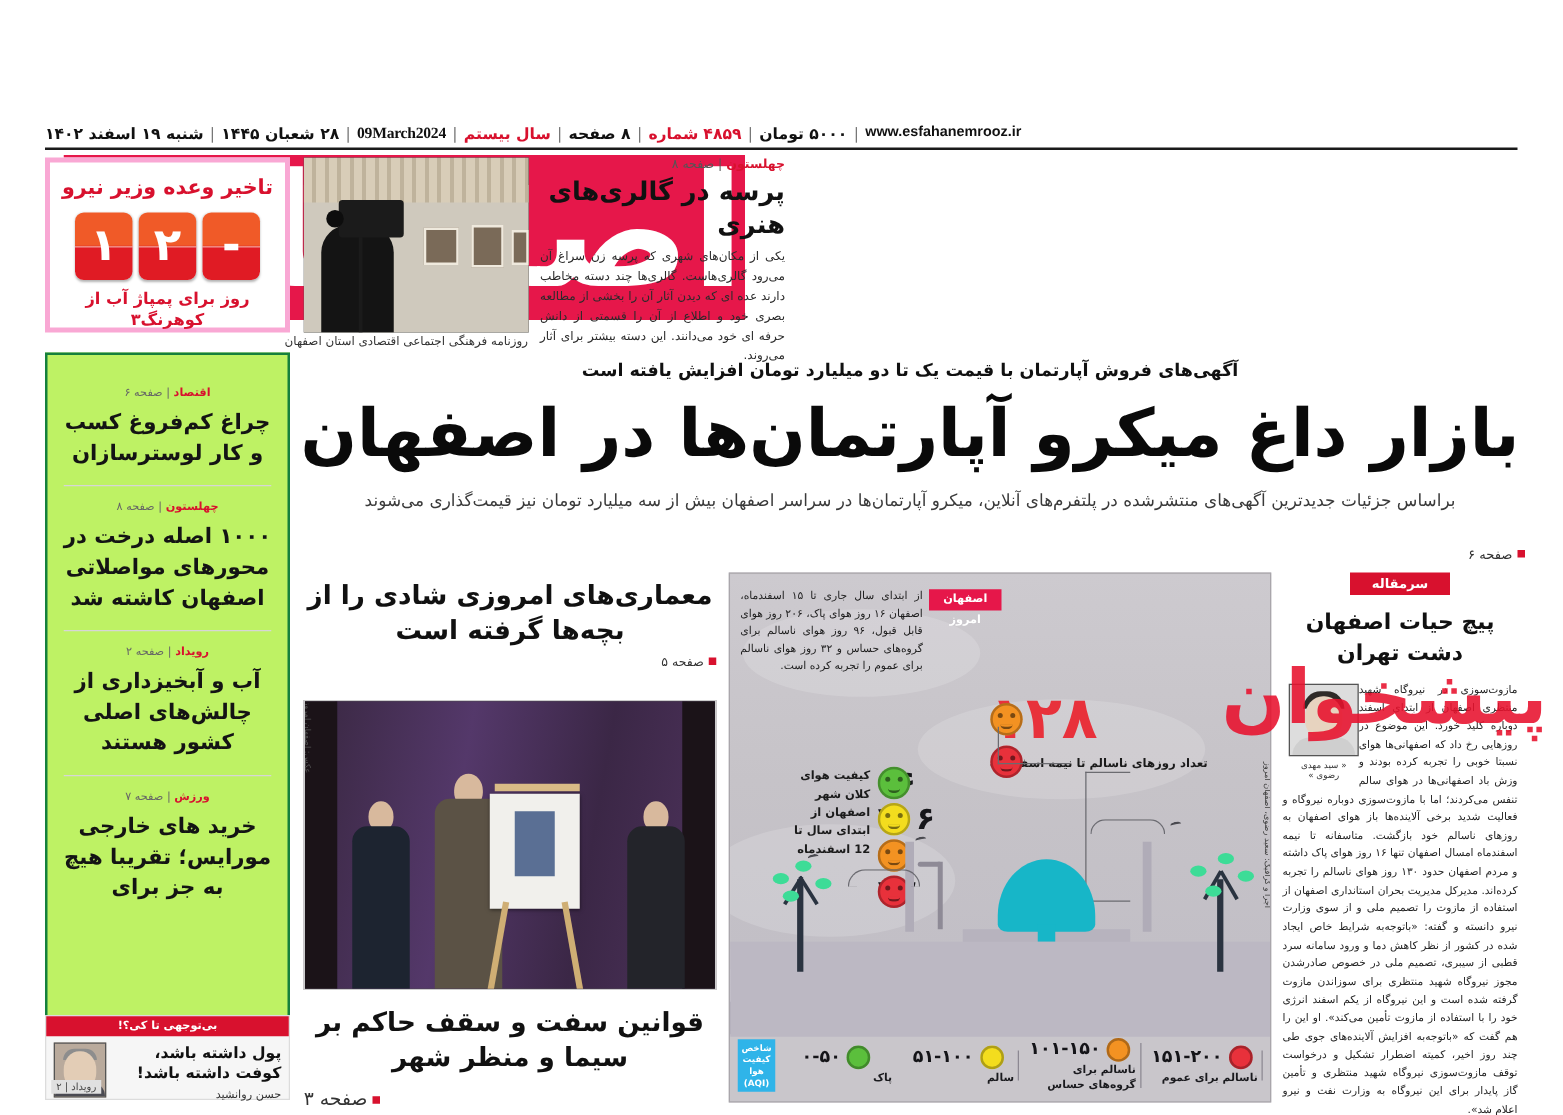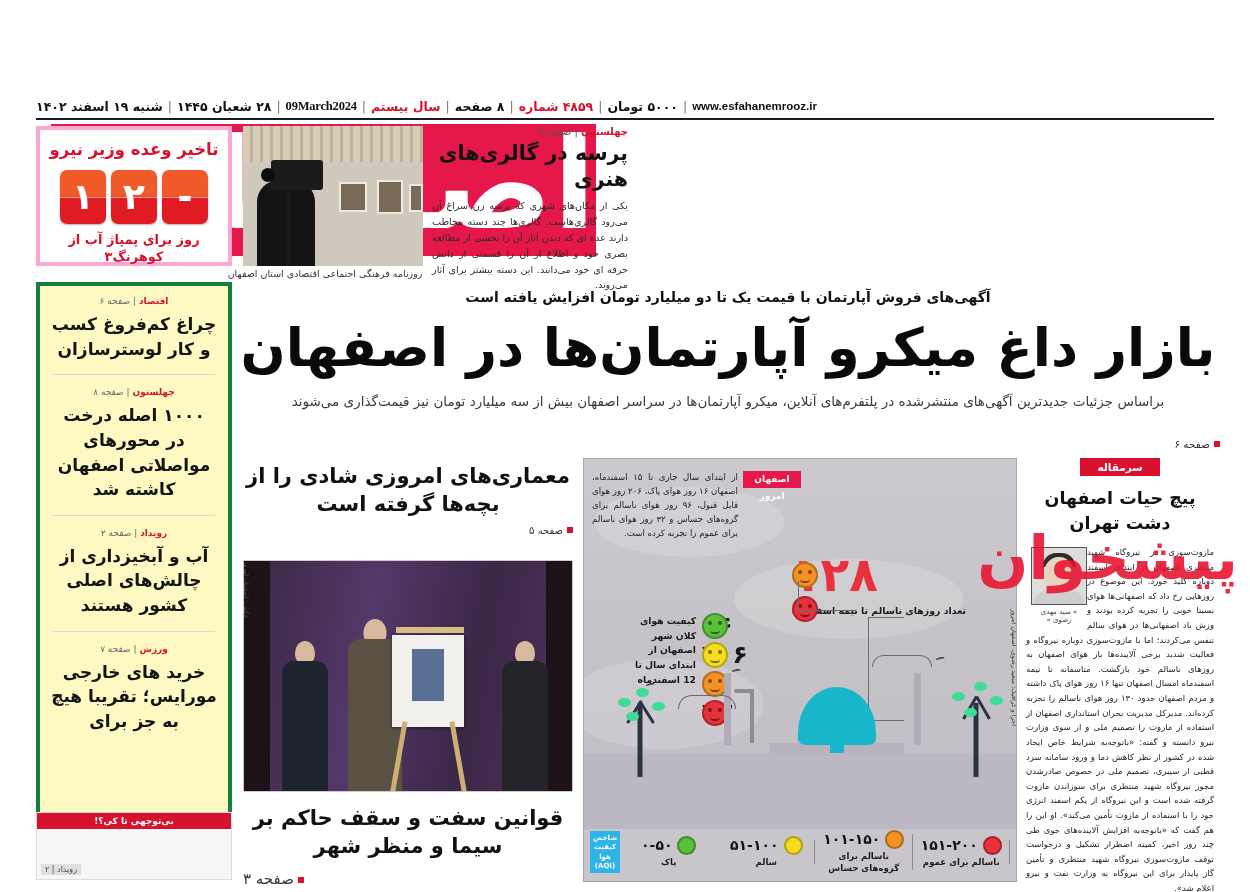--- a/index.html
+++ b/index.html
@@ -98,21 +98,21 @@
   .lead-sub { font-size: 13.5px; color: #3a3a3a; line-height: 1.65; }
   .lead-pg {
     position: absolute; right: 0; top: 150px;
     font-size: 10.5px; color: #333; direction: rtl;
   }
   .sq { display:inline-block; width:6px; height:6px; background:#d8112e; margin-left:4px; vertical-align:1px; }
 
   
   .sidebar {
     position: absolute; left: 36px; top: 282px; width: 196px; height: 578px;
-    background: #fef9c3; border: 4px solid #15803d; padding: 10px 11px;
+    background: #bef264; border: 2px solid #15803d; padding: 26px 11px;
   }
   .sb-item { text-align: center; direction: rtl; margin-bottom: 13px; }
   .sb-kicker { font-size: 9px; margin-bottom: 6px; }
   .sb-kicker .cat { color: #d8112e; font-weight: bold; }
   .sb-kicker .pg { color: #666; }
   .sb-title { font-size: 17px; font-weight: bold; color: #141414; line-height: 1.45; }
   .sb-div { height: 1px; background: #d6d6d6; margin: 12px 2px; }
 
   .opinion {
     position: absolute; left: 36px; top: 812px; width: 196px; height: 68px;
@@ -224,21 +224,21 @@
   .lamp::after { content:""; position:absolute; left:-16px; top:0; width:18px; height:4px; background:#8e8a96; border-radius:4px 0 0 4px; }
 
   .legend {
     position:absolute; left:6px; right:6px; bottom:6px; height:46px;
     display:flex; flex-direction:row-reverse; align-items:center; gap:0;
   }
   .legend-aqi {
     width:30px; height:42px; background:#2fb4e9; color:#fff; font-size:7px;
     font-weight:bold; text-align:center; line-height:1.35; padding-top:3px; direction:rtl;
   }
-  .lg-cell { flex:1; text-align:center; direction:rtl; position:relative; padding:0 4px; }
+  .lg-cell { flex:1; text-align:right; direction:rtl; position:relative; padding:0 4px; }
   .lg-cell + .lg-cell::after {
     content:""; position:absolute; right:0; top:4px; bottom:4px; width:1px; background:#8c8892;
   }
   .lg-top { display:flex; flex-direction:row-reverse; align-items:center; justify-content:center; gap:5px; }
   .lg-range { font-size:14px; font-weight:bold; color:#141418; }
   .lg-name { font-size:8.6px; font-weight:bold; color:#1a1a1e; line-height:1.35; margin-top:2px; }
   .lg-face { width:19px; height:19px; border-radius:50%; box-shadow: inset 0 0 0 2px rgba(0,0,0,.28); position:relative; }
   .ig-credit { position:absolute; right:-2px; top:150px; writing-mode:vertical-rl; font-size:6.5px; color:#3a3a3a; }
 
   
@@ -387,20 +387,31 @@
         <span class="cat">ورزش</span>
         <span class="pg"> | </span>
         <span class="pg">صفحه ۷</span>
       </div>
       <div class="sb-title">خرید های خارجی مورایس؛ تقریبا هیچ به جز برای</div>
     </div>
   </div>
 
   <div class="opinion">
     <div class="op-bar">بی‌توجهی تا کی؟!</div>
+    <div class="op-body">
+      <div class="op-avatar">
+        <div class="av-hairb"></div>
+          <div class="av-head"></div>
+          <div class="av-body"></div>
+      </div>
+      <div class="op-text">
+        <div class="op-title">پول داشته باشد، کوفت داشته باشد!</div>
+        <div class="op-author">حسن روانشید</div>
+      </div>
+    </div>
     <div style="position:absolute;left:4px;bottom:3px;text-align:right;">
       <span class="op-pg">رویداد | ۲</span>
     </div>
   </div>
 
   <div class="mid">
     <div class="mid-h">معماری‌های امروزی شادی را از بچه‌ها گرفته است</div>
     <div class="mid-pg">
       <span class="sq"></span><span>صفحه ۵</span>
     </div>

